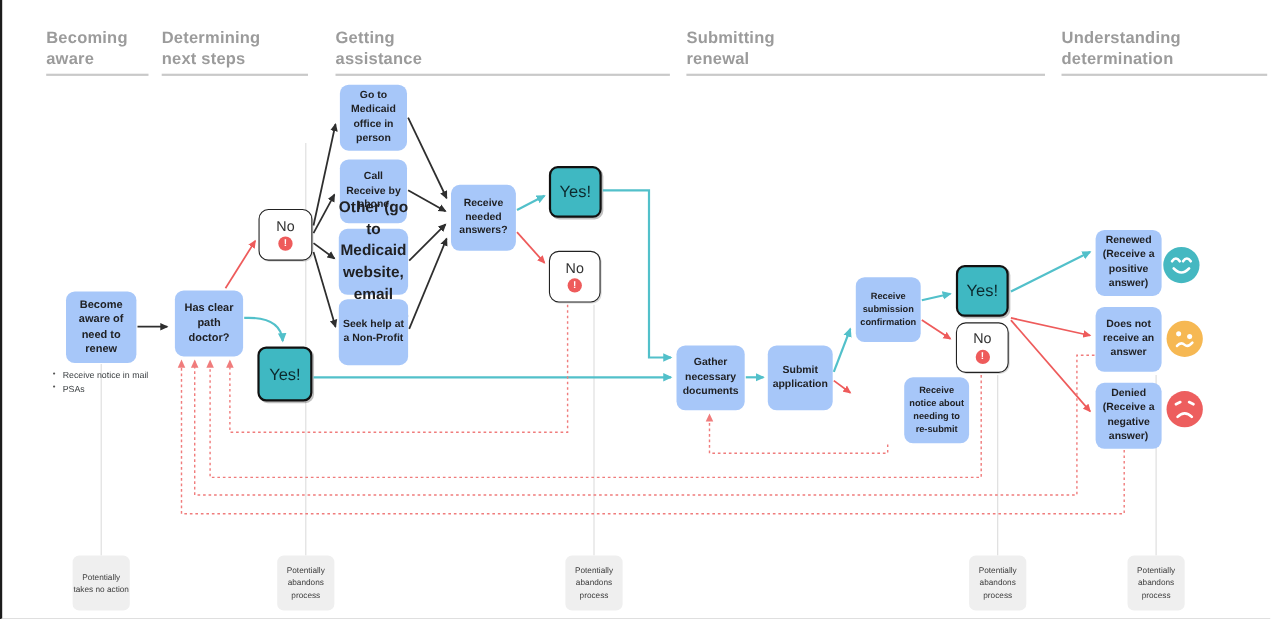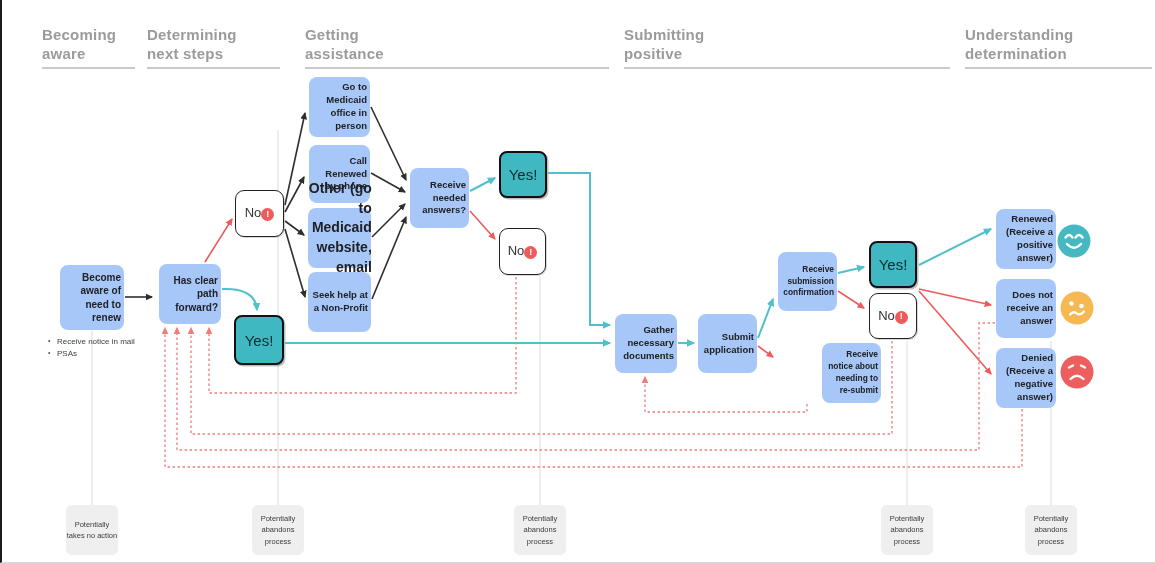--- a/index.html
+++ b/index.html
@@ -9,26 +9,26 @@
     border-left:2px solid #1c1c1c;border-bottom:1px solid #d8d8d8;box-sizing:border-box;
   }
   svg.layer{position:absolute;left:0;top:0;width:1155px;height:563px;pointer-events:none;}
   
   .phase{position:absolute;top:25px;color:var(--gray_header,#9b9b9b);
     font-weight:bold;font-size:15px;line-height:19px;letter-spacing:.2px;
     border-bottom:2px solid #c9c9c9;padding-bottom:4px;}
   .phase .plabel{display:block;white-space:pre-line;}
   
   .node{position:absolute;display:flex;align-items:center;justify-content:center;
-    text-align:right;box-sizing:border-box;border-radius:8px;}
+    text-align:center;box-sizing:border-box;border-radius:8px;}
   .blue{background:var(--node_blue,#a7c7f9);color:#202124;font-weight:bold;font-size:9.5px;line-height:1.35;padding:3px;}
   .blue.small{font-size:14px;line-height:1.4;}
   .blue.mid{font-size:8.4px;line-height:1.4;}
   .decision{background:#ffffff;border:1.8px solid #222;border-radius:9px;
-    color:#333;font-size:13px;line-height:1.1;box-shadow:1px 1px 0 rgba(0,0,0,.15);}
+    flex-direction:column;color:#333;font-size:13px;line-height:1.1;box-shadow:1px 1px 0 rgba(0,0,0,.15);}
   .decision .alert{width:13px;height:13px;border-radius:50%;background:var(--red,#e64c4c);
     color:#fff;font-size:9px;font-weight:bold;display:flex;align-items:center;justify-content:center;margin-top:2px;}
   .yes{background:var(--teal_fill,#3fb8c2);border:2px solid #111;border-radius:8px;
     color:#0c2a2e;font-size:15px;font-weight:500;box-shadow:1.5px 1.5px 0 rgba(0,0,0,.25);}
   
   .bullets{position:absolute;left:46px;top:336px;width:112px;color:#3c4043;font-size:8px;line-height:1.55;}
   .bullets div{position:relative;padding-left:9px;}
   .bullets div::before{content:"•";position:absolute;left:0;top:0;font-size:7px;color:#555;}
   
   .footer{position:absolute;top:505px;width:52px;height:50px;background:var(--footer_gray,#efefef);
@@ -59,38 +59,38 @@
   <div class="phase" style="left:145px;width:133px">
       <span class="plabel">Determining
 next steps</span>
     </div>
   <div class="phase" style="left:303px;width:304px">
       <span class="plabel">Getting
 assistance</span>
     </div>
   <div class="phase" style="left:622px;width:326px">
       <span class="plabel">Submitting
-positive</span>
+renewal</span>
     </div>
   <div class="phase" style="left:963px;width:187px">
       <span class="plabel">Understanding
 determination</span>
     </div>
 
   <div class="node blue" style="left:58px;top:265px;width:64px;height:65px;font-size:10px">Become aware of need to renew</div>
-  <div class="node blue" style="left:157px;top:264px;width:62px;height:60px;font-size:10px">Has clear path forward?</div>
+  <div class="node blue" style="left:157px;top:264px;width:62px;height:60px;font-size:10px">Has clear path doctor?</div>
 
   <div class="node decision" style="left:233px;top:190px;width:49px;height:47px">
     <span>No</span>
     <span class="alert">!</span>
   </div>
   <div class="node yes" style="left:232px;top:315px;width:50px;height:50px">Yes!</div>
 
   <div class="node blue" style="left:307px;top:77px;width:61px;height:60px">Go to Medicaid office in person</div>
-  <div class="node blue" style="left:307px;top:145px;width:61px;height:58px">Call Renewed by phone</div>
+  <div class="node blue" style="left:307px;top:145px;width:61px;height:58px">Call Receive by phone</div>
   <div class="node blue small" style="left:306px;top:208px;width:63px;height:60px">Other (go to Medicaid website, email Medicaid)</div>
   <div class="node blue" style="left:306px;top:272px;width:63px;height:60px">Seek help at a Non-Profit</div>
   <div class="node blue" style="left:408px;top:168px;width:59px;height:60px">Receive needed answers?</div>
 
   <div class="node yes" style="left:497px;top:151px;width:48px;height:47px">Yes!</div>
   <div class="node decision" style="left:497px;top:228px;width:47px;height:47px">
     <span>No</span>
     <span class="alert">!</span>
   </div>
 

